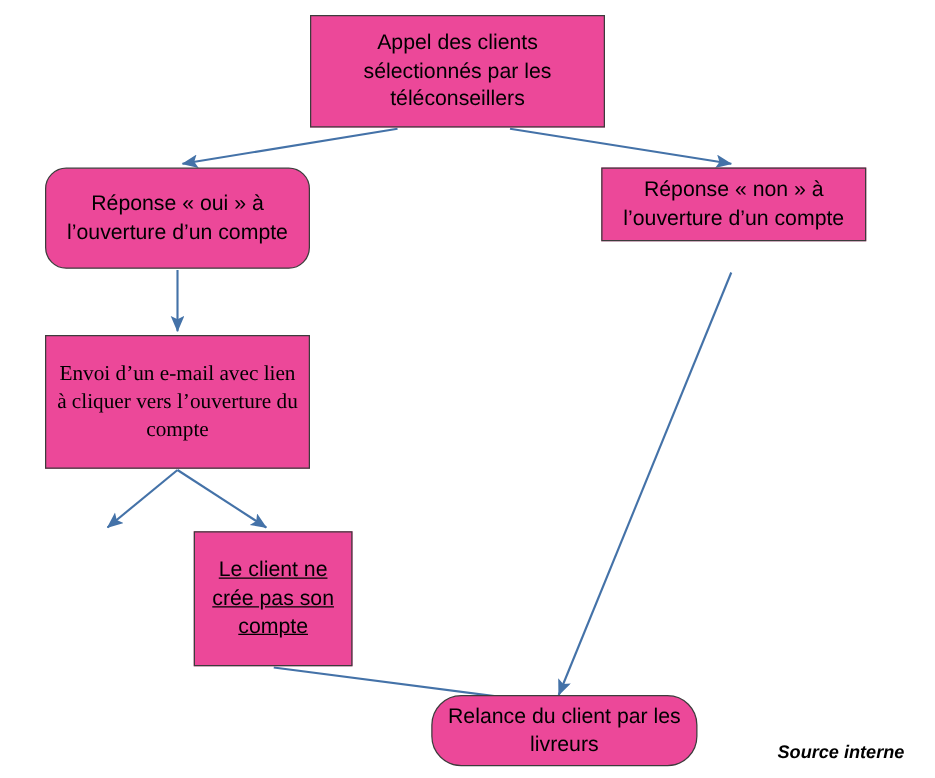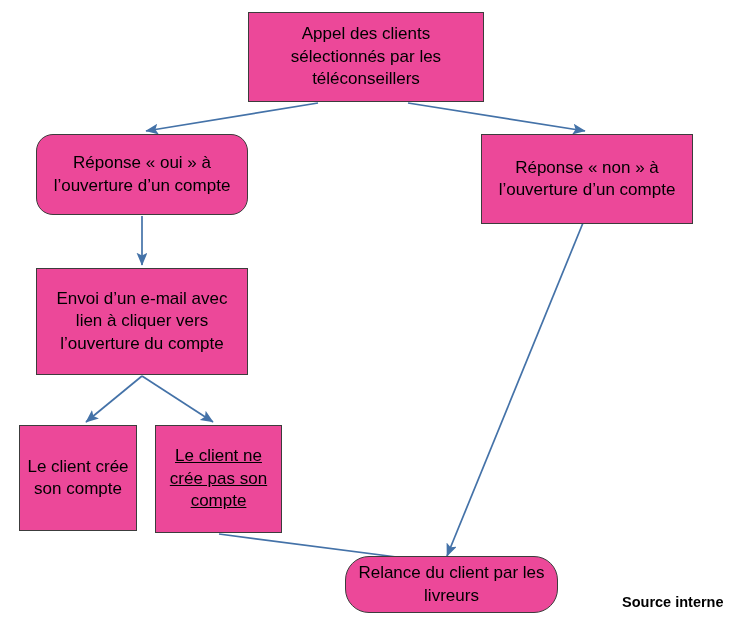--- a/index.html
+++ b/index.html
@@ -39,31 +39,32 @@
     padding: 2px 6px;
     z-index: 2;
   }
   .node span {
     display: block;
     width: 100%;
   }
   
   #node-appel      { left: 248px; top: 12px;  width: 236px; height: 90px;  }
   #node-oui        { left: 36px;  top: 134px; width: 212px; height: 81px; border-radius: 17px;  }
-  #node-non        { left: 481px; top: 134px; width: 212px; height: 90px;  }
-  #node-envoi      { left: 36px;  top: 268px; width: 212px; height: 107px; }
+  #node-non        { left: 481px; top: 134px; width: 212px; height: 59px;  }
+  #node-envoi      { left: 36px;  top: 268px; width: 212px; height: 107px; font-family: Liberation Serif, serif; }
   #node-cree       { left: 19px;  top: 425px; width: 118px; height: 106px; }
   #node-necree     { left: 155px; top: 425px; width: 127px; height: 108px; text-decoration: underline; }
   #node-relance    { left: 345px; top: 556px; width: 213px; height: 57px; border-radius: 24px;  }
   #source-note {
     position: absolute;
     left: 622px;
     top: 594px;
     font-size: 14.5px;
     font-weight: bold;
+    font-style: italic;
     color: #000000;
     white-space: nowrap;
     z-index: 3;
   }
 </style>
 </head>
 <body>
 
 <div id="canvas">
 
@@ -98,23 +99,20 @@
   </div>
 
   <div class="node" id="node-non">
     <span>Réponse « non » à l’ouverture d’un compte</span>
   </div>
 
   <div class="node" id="node-envoi">
     <span>Envoi d’un e-mail avec lien à cliquer vers l’ouverture du compte</span>
   </div>
 
-  <div class="node" id="node-cree">
-    <span>Le client crée son compte</span>
-  </div>
 
   <div class="node" id="node-necree">
     <span>Le client ne crée pas son compte</span>
   </div>
 
   <div class="node" id="node-relance">
     <span>Relance du client par les livreurs</span>
   </div>
 
   <div id="source-note">Source interne</div>

